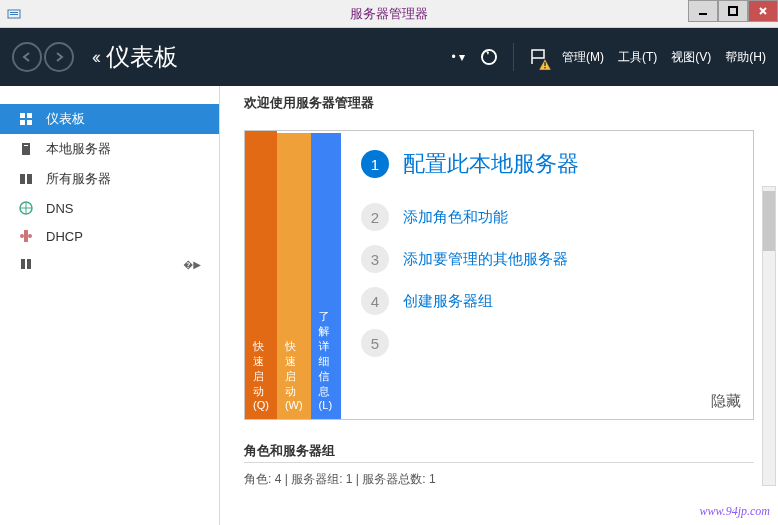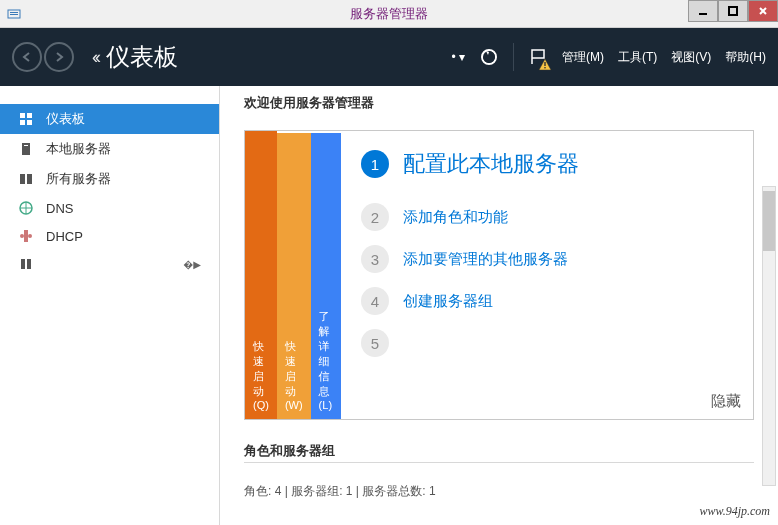--- a/index.html
+++ b/index.html
@@ -39,24 +39,24 @@
 .steps{flex:1;background:#fff;padding:18px 20px;position:relative}
 .step-row{display:flex;align-items:center;gap:14px;margin-bottom:14px}
 .step-num{width:28px;height:28px;border-radius:50%;display:flex;align-items:center;justify-content:center;font-size:15px}
 .step-num.active{background:#0078d7;color:#fff}
 .step-num.idle{background:#eaeaea;color:#888}
 .step-text{font-size:16px;color:#0078d7;cursor:pointer}
 .step-row.head .step-text{font-size:22px}
 .step-row.idle .step-text{color:#0078d7;font-size:15px}
 .hide-link{position:absolute;right:12px;bottom:8px;font-size:15px;color:#555;cursor:pointer}
 .roles-title{font-size:13px;font-weight:600;margin-top:22px;color:#333;border-bottom:1px solid #d8d8d8;padding-bottom:2px}
-.roles-sub{font-size:12px;color:#555;margin-top:20px}
+.roles-sub{font-size:12px;color:#555;margin-top:8px}
 .scrollbar-fake{position:absolute;right:2px;top:100px;width:14px;height:300px;background:#f0f0f0;border:1px solid #d8d8d8}
 .scrollbar-thumb{width:100%;height:60px;background:#c8c8c8;margin-top:4px}
-.watermark{position:absolute;right:8px;bottom:6px;font-size:12px;color:#404040;font-family:serif;font-style:italic}
+.watermark{position:absolute;right:8px;bottom:6px;font-size:12px;color:#8b5cf6;font-family:serif;font-style:italic}
 </style>
 </head>
 <body>
 
 <div class="titlebar">
   <div class="titlebar-icon">
     <svg width="14" height="14" viewBox="0 0 14 14">
         <rect x="1" y="3" width="12" height="8" fill="none" stroke="#3a7ab8" stroke-width="1"></rect>
         <rect x="3" y="5" width="8" height="1" fill="#3a7ab8"></rect>
         <rect x="3" y="7" width="8" height="1" fill="#3a7ab8"></rect>

